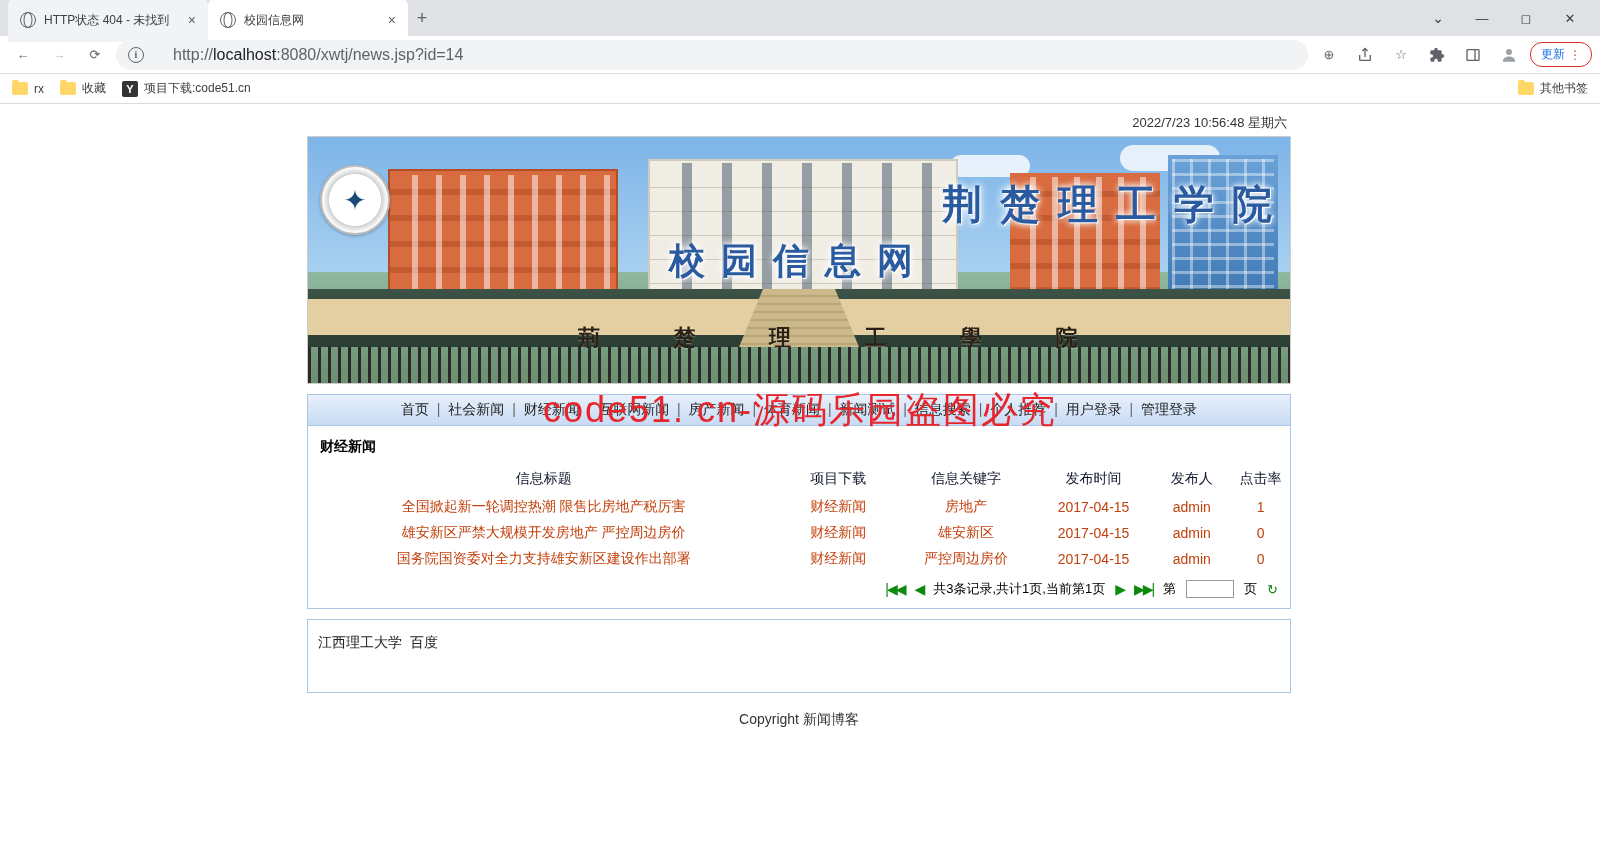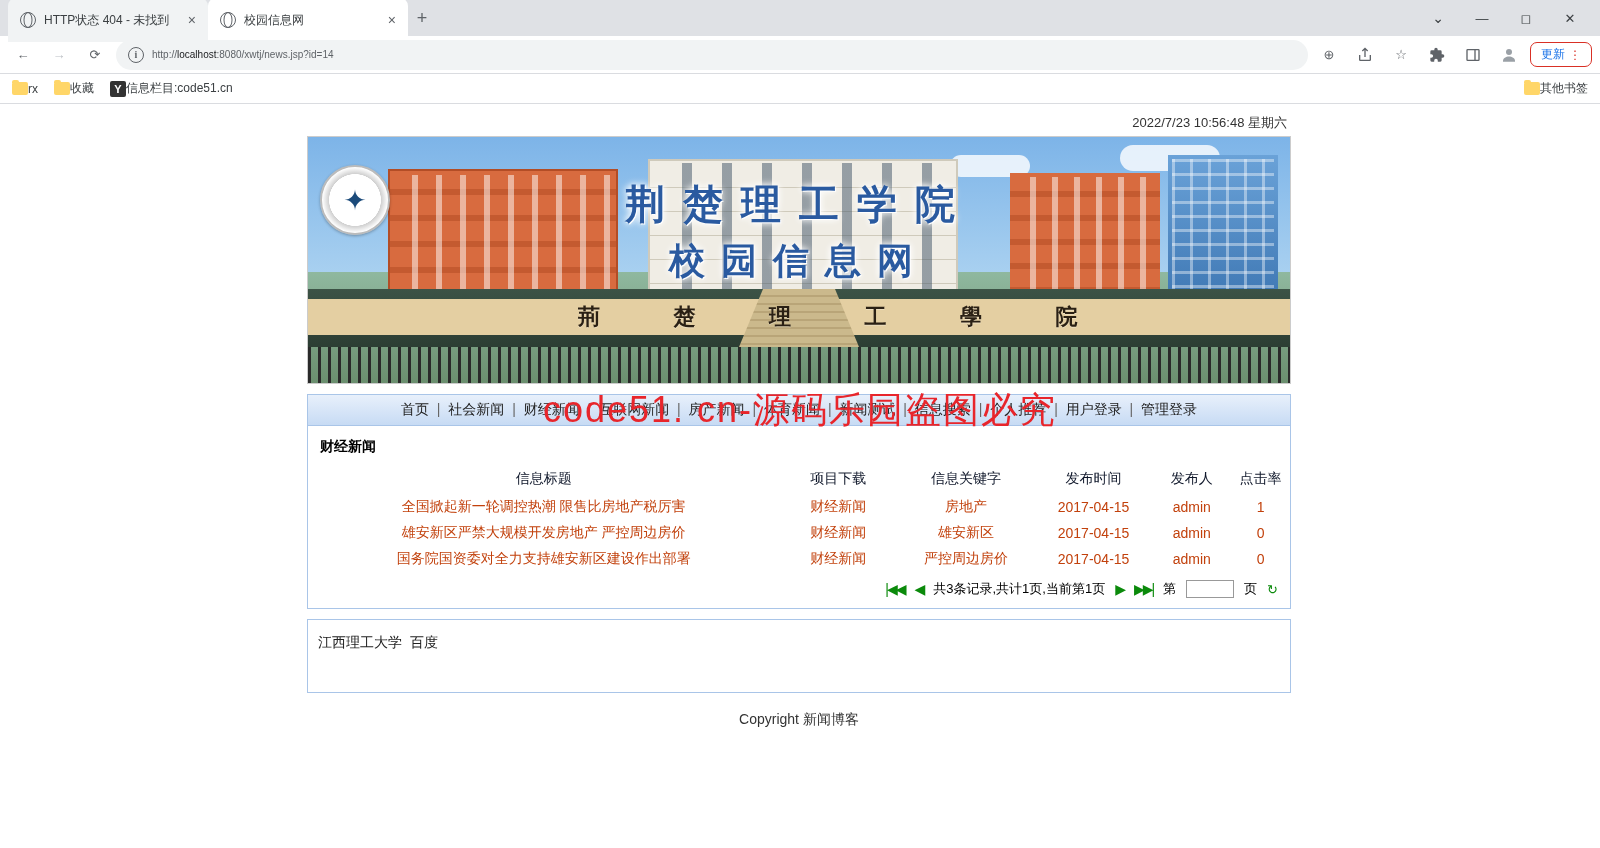--- a/index.html
+++ b/index.html
@@ -17,28 +17,28 @@
 .new-tab { width: 28px; height: 28px; display: flex; align-items: center; justify-content: center; font-size: 18px; color: #5f6368; cursor: pointer; }
 .window-controls { margin-left: auto; display: flex; gap: 0; }
 .window-controls span { width: 44px; height: 32px; display: flex; align-items: center; justify-content: center; color: #3c4043; cursor: pointer; }
 .chevron-down-ctrl { font-size: 14px; }
 
 .toolbar { display: flex; align-items: center; height: 38px; background: #fff; padding: 0 8px; gap: 6px; border-bottom: 1px solid #dadce0; }
 .nav-btn { width: 30px; height: 30px; display: flex; align-items: center; justify-content: center; color: #5f6368; cursor: pointer; border-radius: 50%; }
 .nav-btn.disabled { color: #bdc1c6; }
 .address-bar { flex: 1; display: flex; align-items: center; height: 30px; background: #f1f3f4; border-radius: 15px; padding: 0 12px; gap: 8px; }
 .address-bar .info-icon { width: 16px; height: 16px; border: 1.5px solid #5f6368; border-radius: 50%; display: flex; align-items: center; justify-content: center; font-size: 10px; color: #5f6368; font-family: serif; font-weight: bold; }
-.address-bar .url { color: #5f6368; font-size: 10px; }
+.address-bar .url { color: #5f6368; font-size: 16px; margin-left: 21px; }
 .address-bar .url .host { color: #202124; }
 .toolbar-icon { width: 30px; height: 30px; display: flex; align-items: center; justify-content: center; color: #5f6368; cursor: pointer; }
-.update-btn { border: 1px solid #d93025; color: #1a73e8; padding: 3px 10px; border-radius: 7px; font-size: 12px; display: flex; align-items: center; gap: 4px; cursor: pointer; }
+.update-btn { border: 1px solid #d93025; color: #1a73e8; padding: 3px 10px; border-radius: 12px; font-size: 12px; display: flex; align-items: center; gap: 4px; cursor: pointer; }
 .update-btn .dots { color: #d93025; }
 
 .bookmarks-bar { display: flex; align-items: center; height: 30px; background: #fff; padding: 0 12px; gap: 16px; border-bottom: 1px solid #dadce0; font-size: 12px; }
-.bookmark { display: flex; align-items: center; color: #3c4043; cursor: pointer; }
+.bookmark { display: flex; align-items: center; gap: 6px; color: #3c4043; cursor: pointer; }
 .folder-icon { width: 16px; height: 13px; background: #ffd668; border-radius: 2px; position: relative; }
 .folder-icon::before { content: ""; position: absolute; top: -2px; left: 0; width: 7px; height: 3px; background: #ffd668; border-radius: 2px 2px 0 0; }
 .y-icon { width: 16px; height: 16px; background: #333; color: #fff; display: flex; align-items: center; justify-content: center; font-size: 11px; font-weight: bold; border-radius: 2px; }
 .other-bookmarks { margin-left: auto; }
 
 
 .page { display: flex; flex-direction: column; align-items: center; padding-top: 6px; }
 .content-wrapper { width: 986px; }
 .datetime-bar { text-align: right; font-size: 13px; color: #333; padding: 4px 6px; }
 
@@ -52,24 +52,24 @@
 .banner .building-left::after { content:""; position:absolute; inset:6px; background: repeating-linear-gradient(to right, rgba(0,0,0,0) 0 18px, rgba(255,255,255,.5) 18px 24px); }
 .banner .building-center { position: absolute; left: 340px; top: 22px; width: 310px; height: 140px; background: #f0ede5; box-shadow: inset 0 0 0 2px #cfcabb; }
 .banner .building-center::before { content:""; position:absolute; left:0; right:0; top:28px; height:1px; background:#cfcabb; box-shadow: 0 24px 0 #cfcabb, 0 48px 0 #cfcabb, 0 72px 0 #cfcabb, 0 96px 0 #cfcabb; }
 .banner .building-center::after { content:""; position:absolute; inset:4px; background: repeating-linear-gradient(to right, rgba(0,0,0,0) 0 30px, rgba(60,80,100,.5) 30px 40px); }
 .banner .building-right-blue { position: absolute; right: 12px; top: 18px; width: 110px; height: 145px; background: linear-gradient(180deg,#6aa2d8,#3f78b4); }
 .banner .building-right-blue::after{content:"";position:absolute;inset:4px;background:repeating-linear-gradient(to bottom, rgba(255,255,255,.4) 0 3px, rgba(0,0,0,0) 3px 14px), repeating-linear-gradient(to right, rgba(255,255,255,.4) 0 3px, rgba(0,0,0,0) 3px 18px);}
 .banner .building-right-orange { position: absolute; right: 130px; top: 36px; width: 150px; height: 126px; background: repeating-linear-gradient(to bottom, #d86b3f 0 18px, #c45a30 18px 24px); }
 .banner .building-right-orange::after{content:"";position:absolute;inset:4px;background:repeating-linear-gradient(to right, rgba(0,0,0,0) 0 16px, rgba(255,255,255,.5) 16px 22px);}
 .banner .wall { position: absolute; left: 0; right: 0; bottom: 36px; height: 58px; background: linear-gradient(to bottom, #3c5346 0%, #2c3d33 100%); }
 .banner .wall::before { content:""; position:absolute; left:0; right:0; top:10px; height:36px; background:#e4cfa2; }
-.banner .wall-text { position:absolute; left:270px; right:150px; bottom:49px; height:34px; display:flex; gap:30px; align-items:center; color:#2a2014; font-size:22px; letter-spacing:34px; font-weight:bold; font-family: "SimSun", serif; text-shadow: 0 1px 0 rgba(255,255,255,.3); white-space:nowrap; overflow:hidden; }
+.banner .wall-text { position:absolute; left:270px; right:150px; bottom:28px; height:34px; display:flex; gap:30px; align-items:center; color:#2a2014; font-size:22px; letter-spacing:34px; font-weight:bold; font-family: "SimSun", serif; text-shadow: 0 1px 0 rgba(255,255,255,.3); white-space:nowrap; overflow:hidden; }
 .banner .fence { position:absolute; left:0; right:0; bottom:0; height:36px; background: repeating-linear-gradient(to right, #2a2a2a 0 3px, rgba(0,0,0,0) 3px 10px); }
 .banner .stairs { position:absolute; left:50%; transform:translateX(-50%); bottom:36px; width:120px; height:58px; background: repeating-linear-gradient(to bottom, #cbb98c 0 6px, #b9a578 6px 8px); clip-path: polygon(20% 0, 80% 0, 100% 100%, 0 100%); }
-.banner .title-main { position: absolute; left: 0; right: 0; top: 40px; text-align: center; font-size: 40px; letter-spacing: 18px; color: #2a5aa0; font-family: "STKaiti","KaiTi",serif; font-weight: bold; text-shadow: 0 0 6px #fff, 0 0 8px #fff, 1px 1px 0 #fff; }
+.banner .title-main { position: absolute; left: 0; right: 0; top: 40px; text-align: right; font-size: 40px; letter-spacing: 18px; color: #2a5aa0; font-family: "STKaiti","KaiTi",serif; font-weight: bold; text-shadow: 0 0 6px #fff, 0 0 8px #fff, 1px 1px 0 #fff; }
 .banner .title-sub { position: absolute; left: 0; right: 0; top: 100px; text-align: center; font-size: 36px; letter-spacing: 16px; color: #2a5aa0; font-family: "STKaiti","KaiTi",serif; font-weight: bold; text-shadow: 0 0 6px #fff, 0 0 8px #fff, 1px 1px 0 #fff; }
 
 .nav-menu { width: 984px; margin-top: 10px; background: linear-gradient(to bottom, #e8f0fb, #c7dbf4); border: 1px solid #a9c5e8; padding: 6px 8px; text-align: center; font-size: 14px; color: #333; }
 .nav-menu a { color: #222; text-decoration: none; cursor: pointer; }
 .nav-menu .sep { color: #666; padding: 0 4px; }
 
 .section-box { width: 984px; border: 1px solid #a9c5e8; border-top: none; background: #fff; padding: 12px 0 10px; }
 .section-title { font-size: 14px; font-weight: bold; padding: 0 12px 8px; }
 table.data { width: 100%; border-collapse: collapse; font-size: 14px; }
 table.data th { font-weight: normal; color: #0f172a; text-align: center; padding: 6px 4px; }
@@ -151,21 +151,21 @@
     <div class="bookmark">
         <span class="folder-icon"></span>
         <span>rx</span>
       </div>
     <div class="bookmark">
         <span class="folder-icon"></span>
         <span>收藏</span>
       </div>
     <div class="bookmark">
         <span class="y-icon">Y</span>
-        <span>信息栏目:code51.cn</span>
+        <span>项目下载:code51.cn</span>
       </div>
     <div class="bookmark other-bookmarks">
         <span class="folder-icon"></span>
         <span>其他书签</span>
       </div>
   </div>
 </div>
 
 <div class="page">
   <div class="content-wrapper">

